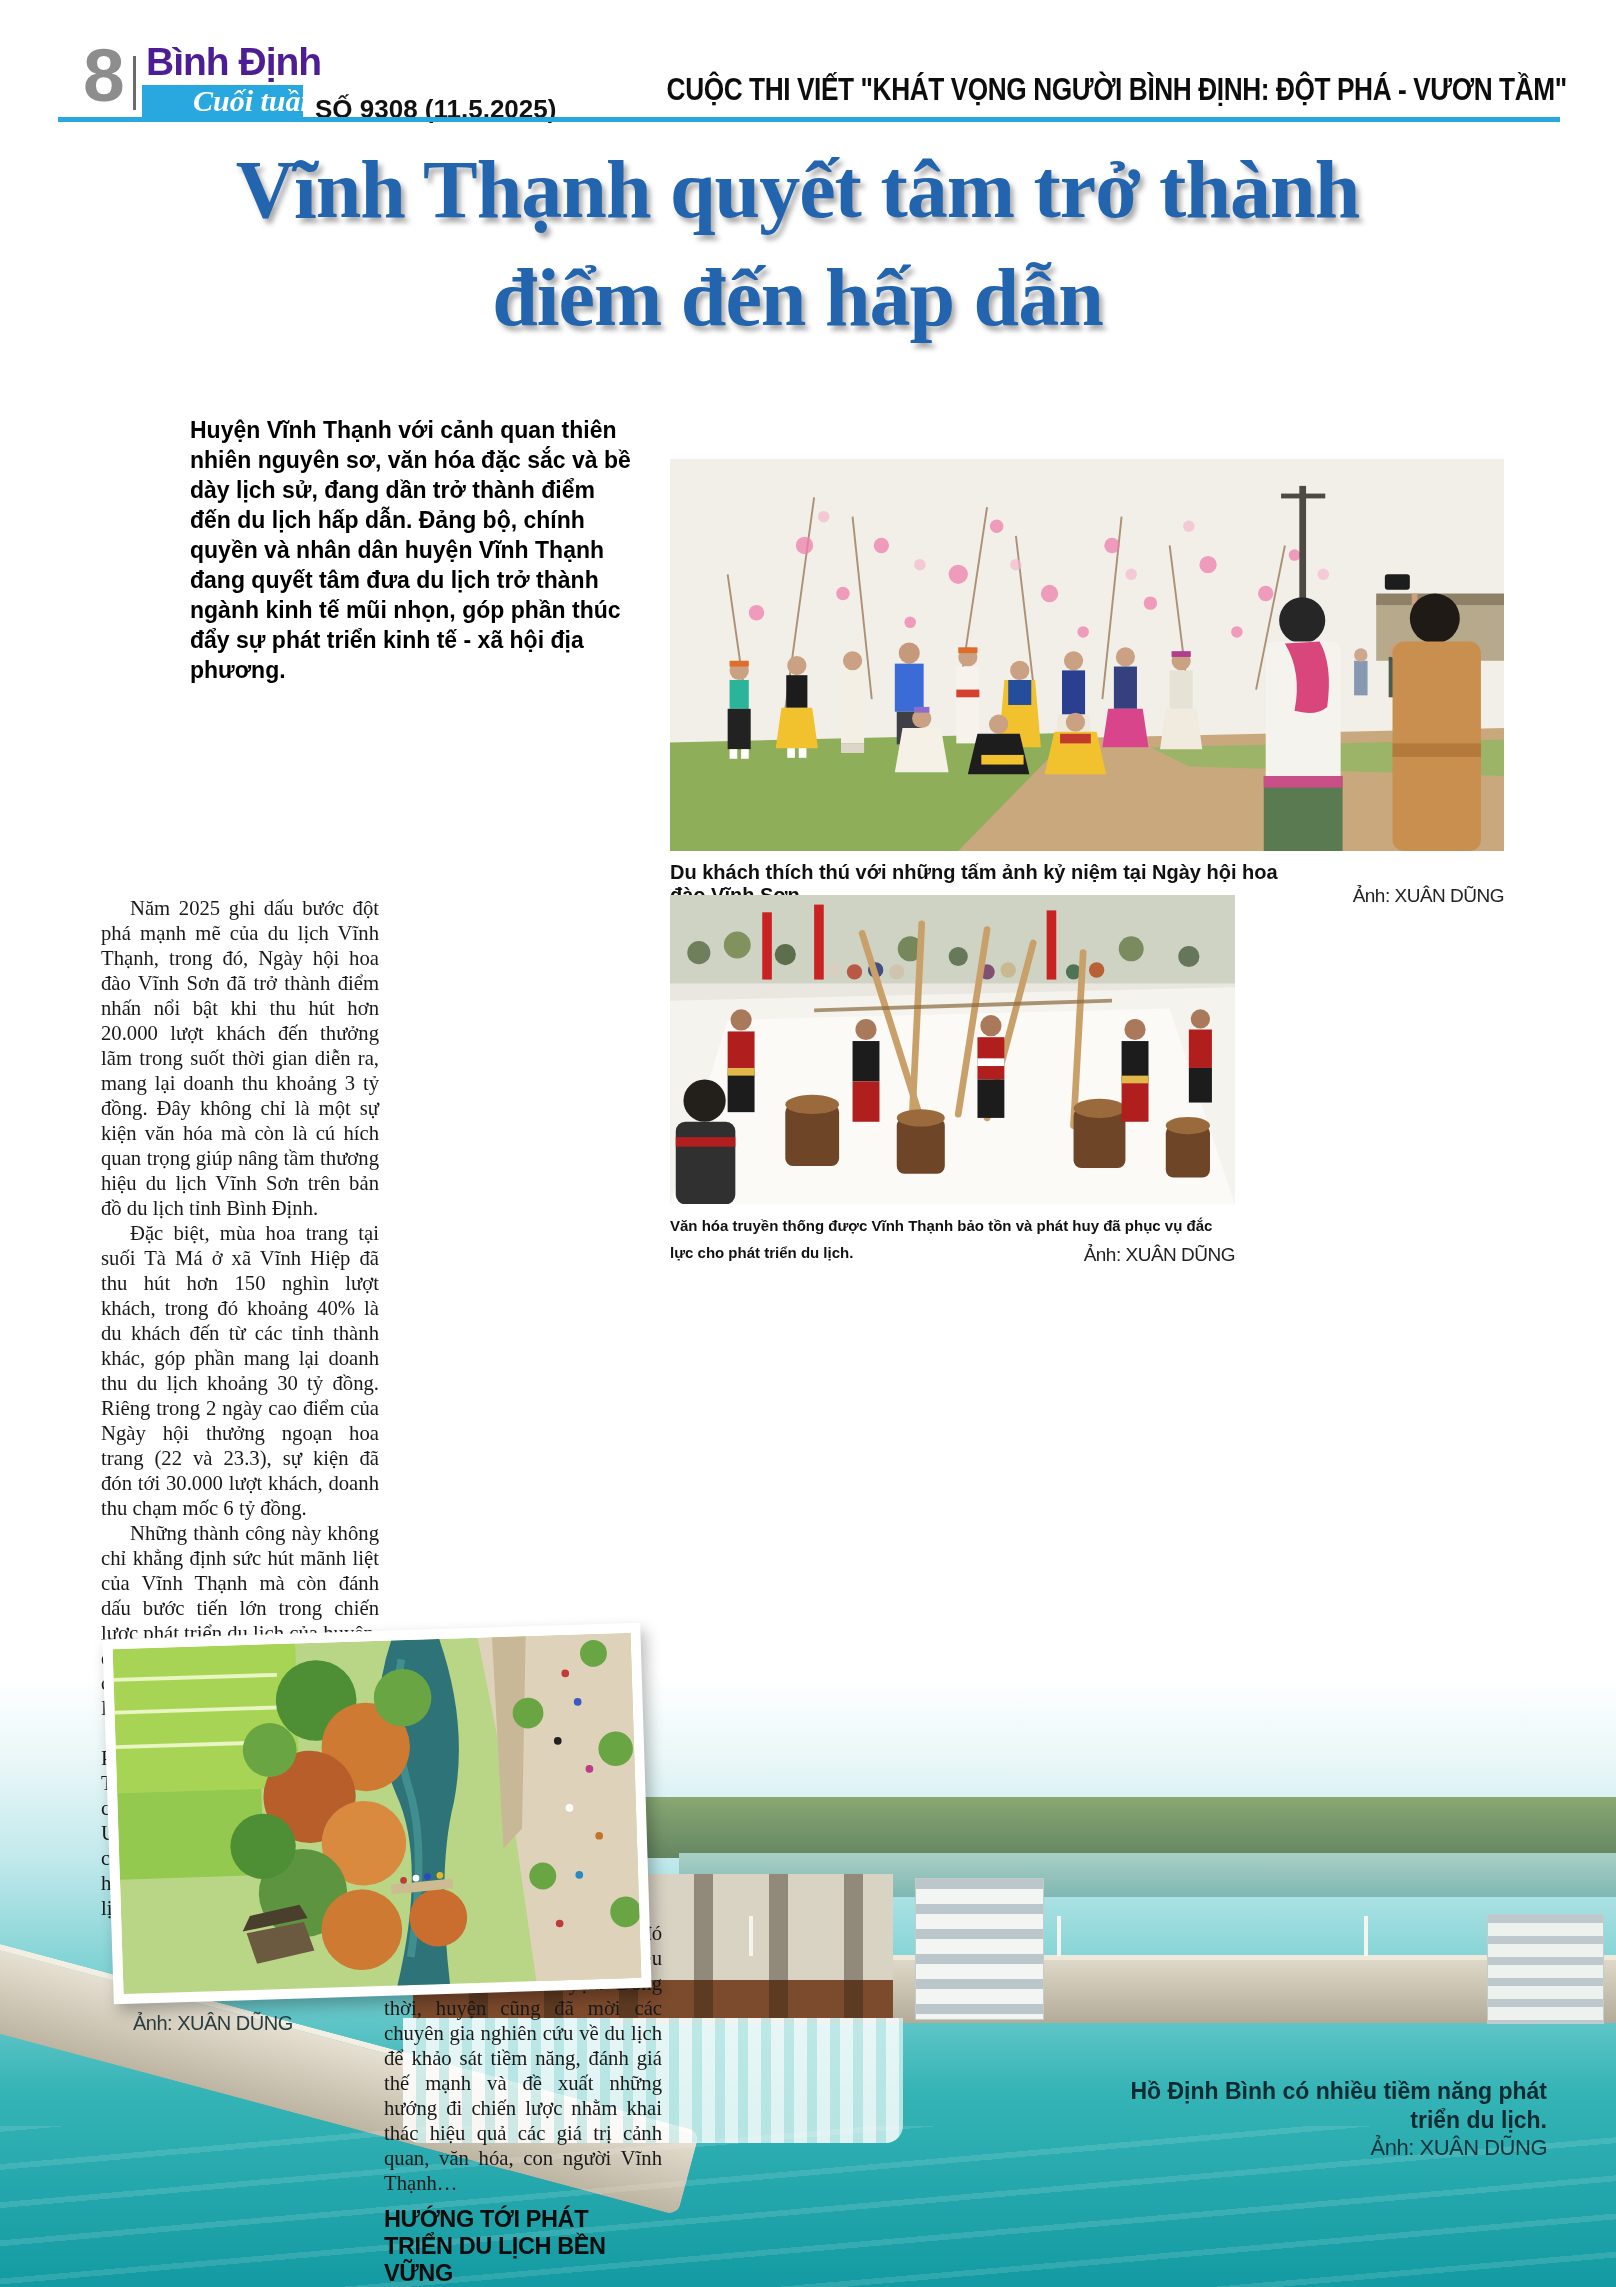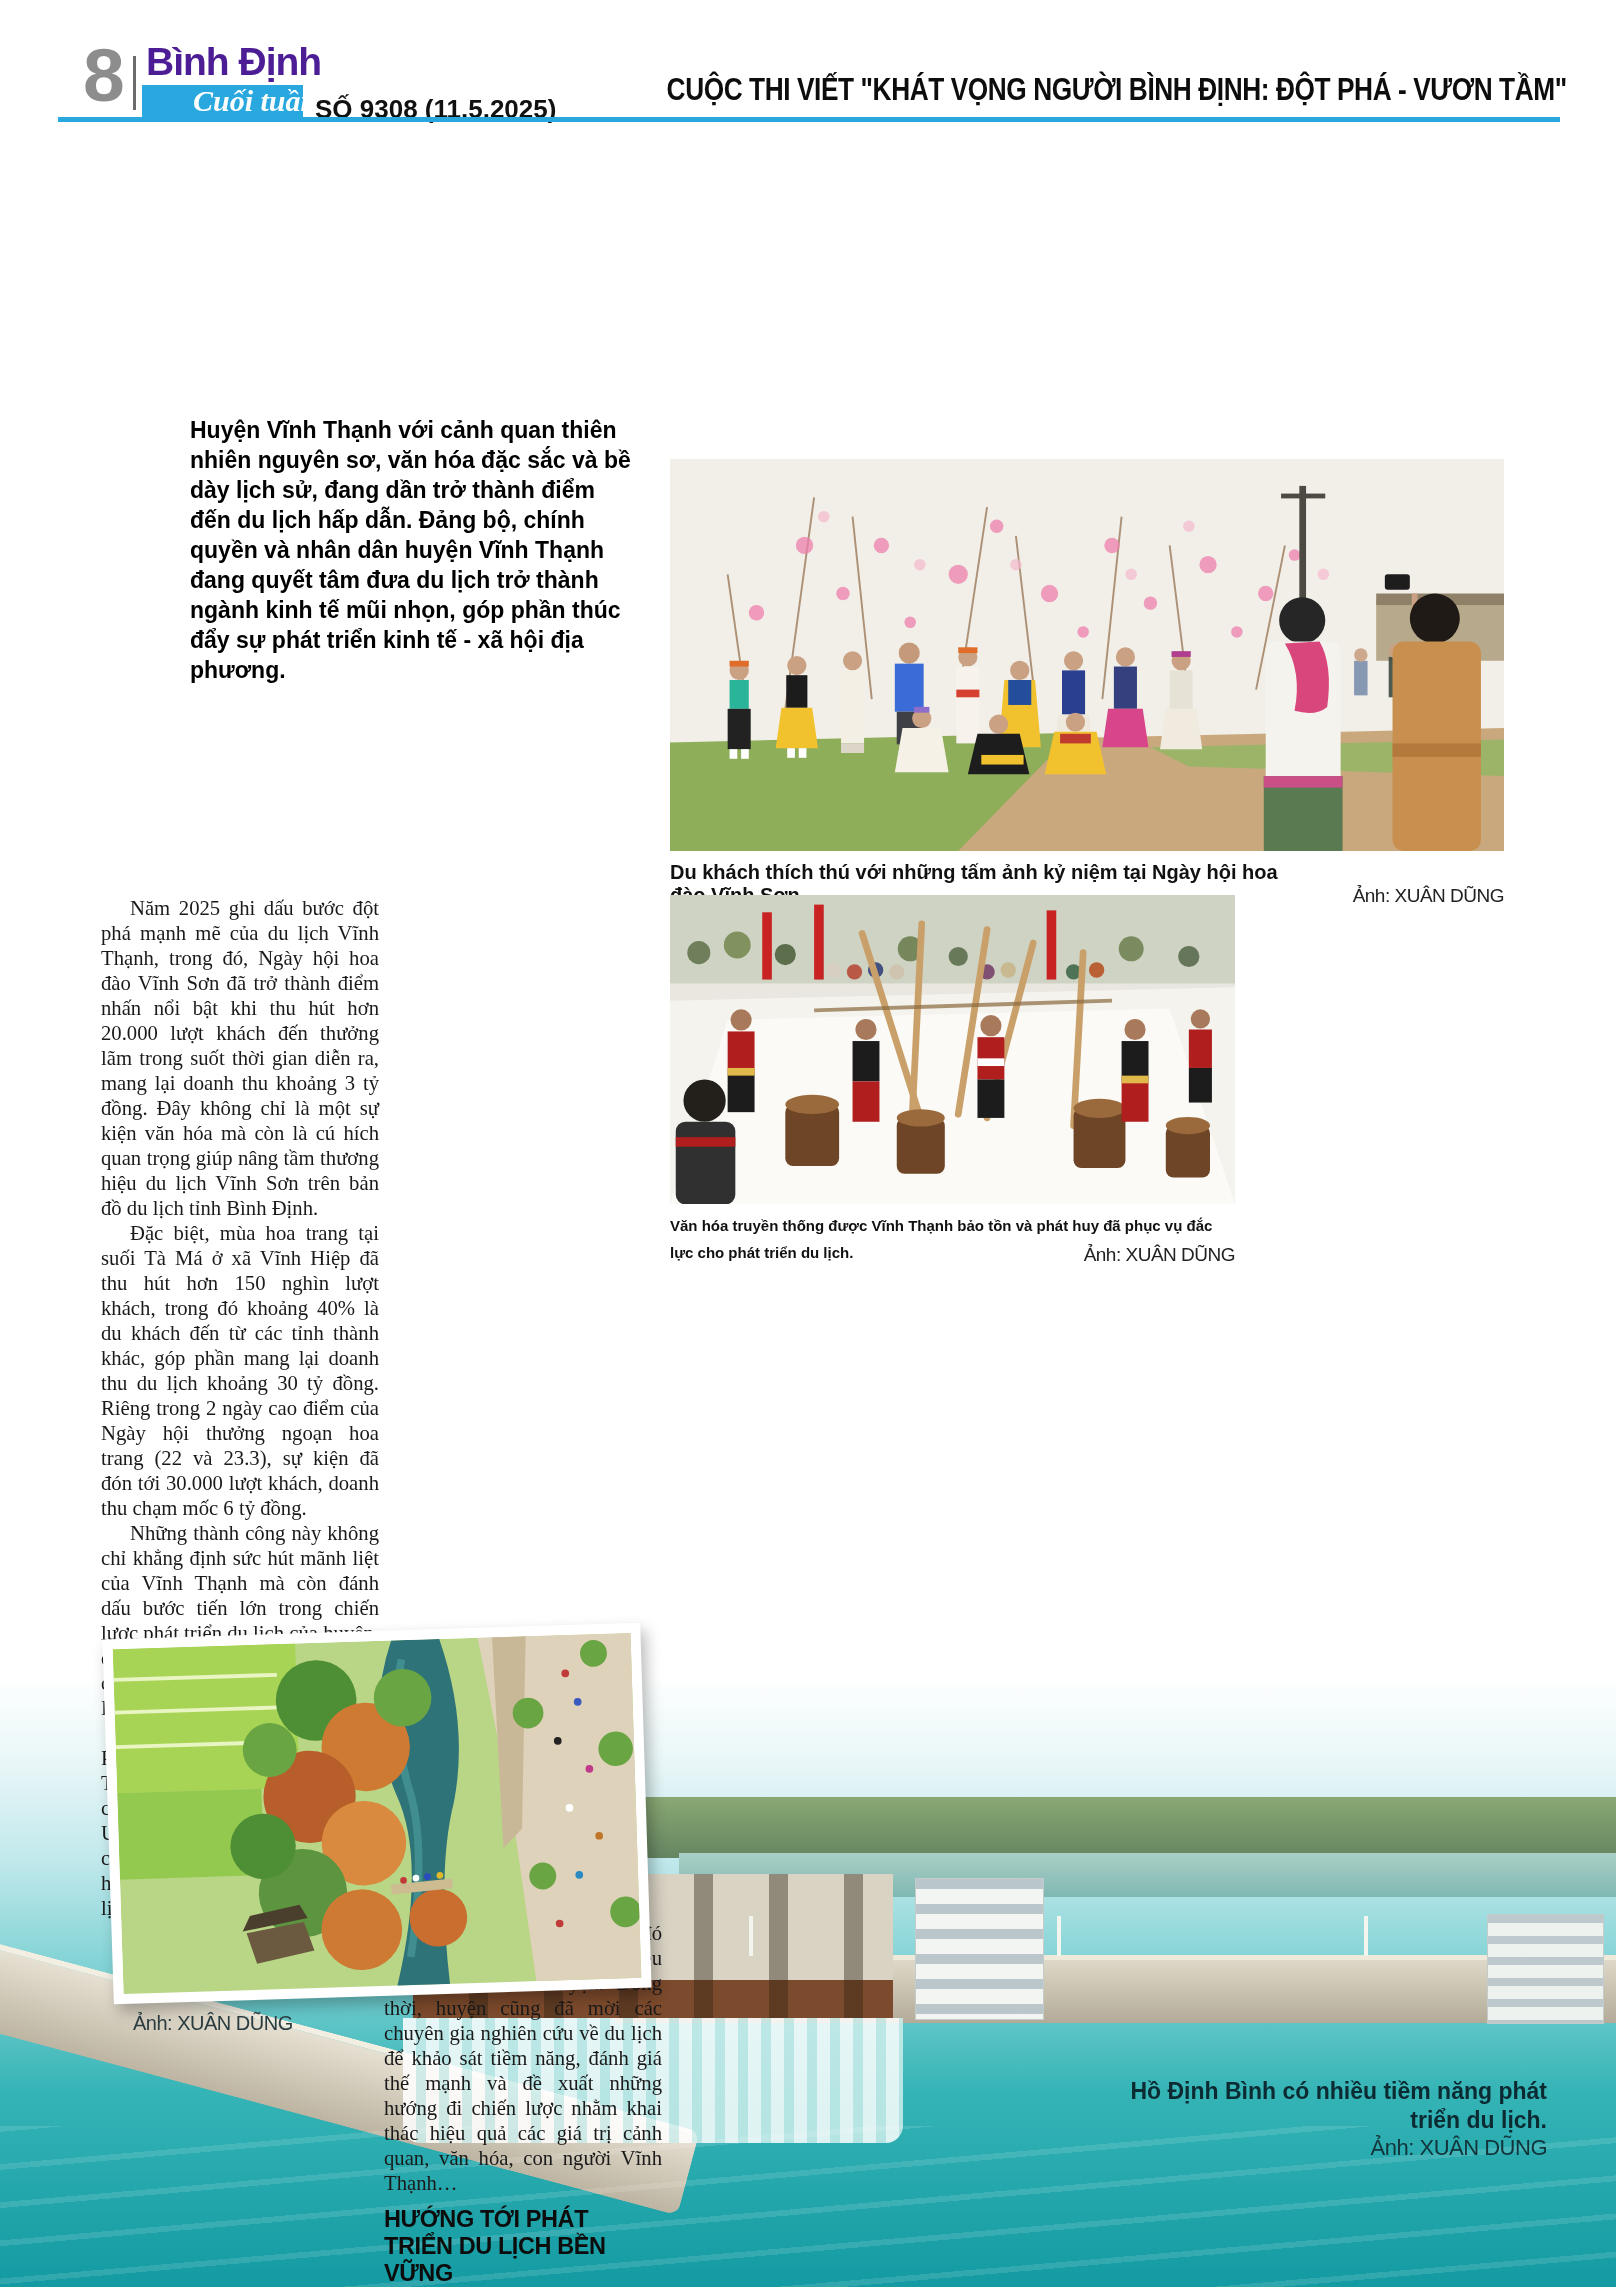--- a/index.html
+++ b/index.html
@@ -80,20 +80,24 @@
 
   <div class="pagenum">8</div>
   <div class="head-divider"></div>
   <div class="brand" style="color: #4c1d95;">Bình Định</div>
   <div class="brand-sub-box"></div>
   <div class="brand-sub">Cuối tuần</div>
   <div class="issue">SỐ 9308 (11.5.2025)</div>
   <div class="contest">CUỘC THI VIẾT "KHÁT VỌNG NGƯỜI BÌNH ĐỊNH: ĐỘT PHÁ - VƯƠN TẦM"</div>
   <div class="head-rule"></div>
 
+  <div class="title">
+    <div>Vĩnh Thạnh quyết tâm trở thành</div>
+    <div>điểm đến hấp dẫn</div>
+  </div>
 
   <div class="intro over">Huyện Vĩnh Thạnh với cảnh quan thiên nhiên nguyên sơ, văn hóa đặc sắc và bề dày lịch sử, đang dần trở thành điểm đến du lịch hấp dẫn. Đảng bộ, chính quyền và nhân dân huyện Vĩnh Thạnh đang quyết tâm đưa du lịch trở thành ngành kinh tế mũi nhọn, góp phần thúc đẩy sự phát triển kinh tế - xã hội địa phương.</div>
 
   <div class="photo" id="photo1">
     <svg viewBox="0 0 868 408" preserveAspectRatio="none">
       <rect width="868" height="408" fill="#f1efe8"></rect>
 
       <rect x="735" y="148" width="133" height="62" fill="#b7a98b"></rect>
       <rect x="735" y="140" width="133" height="12" fill="#8e8168"></rect>
 

